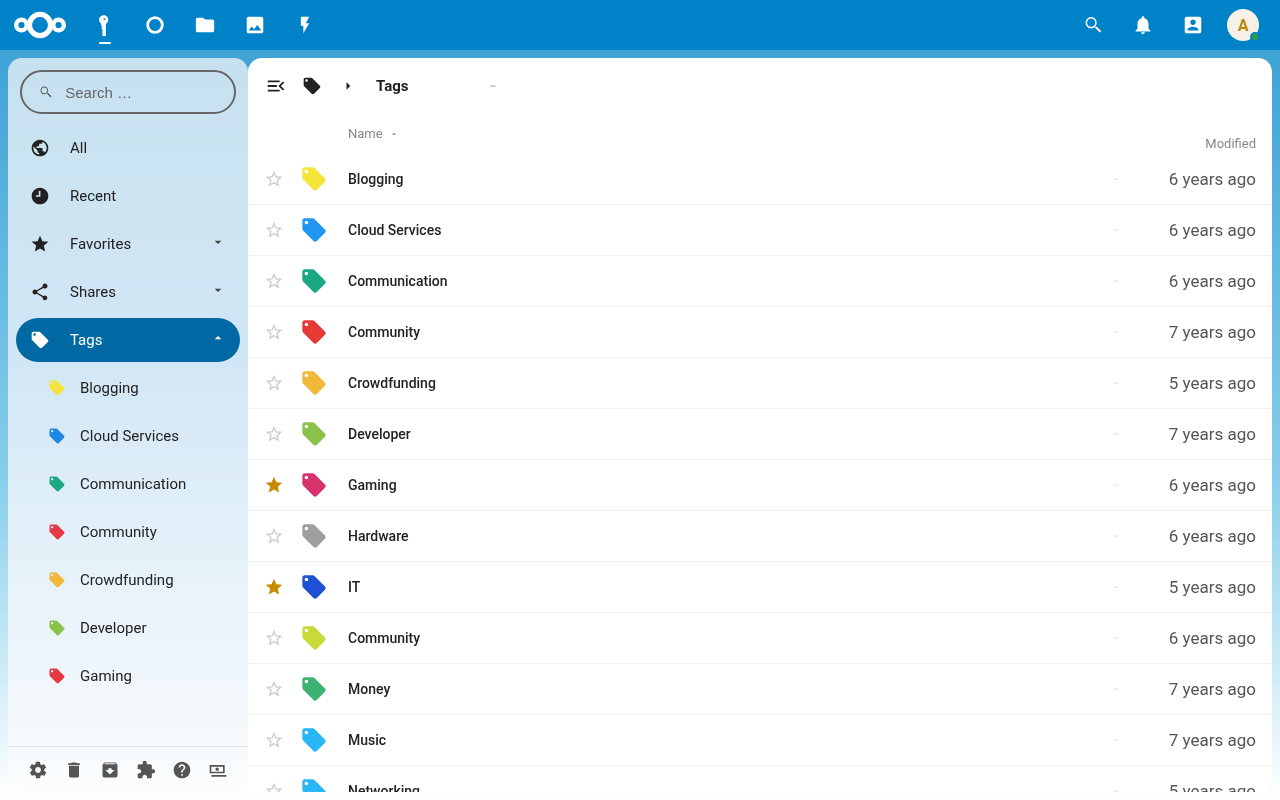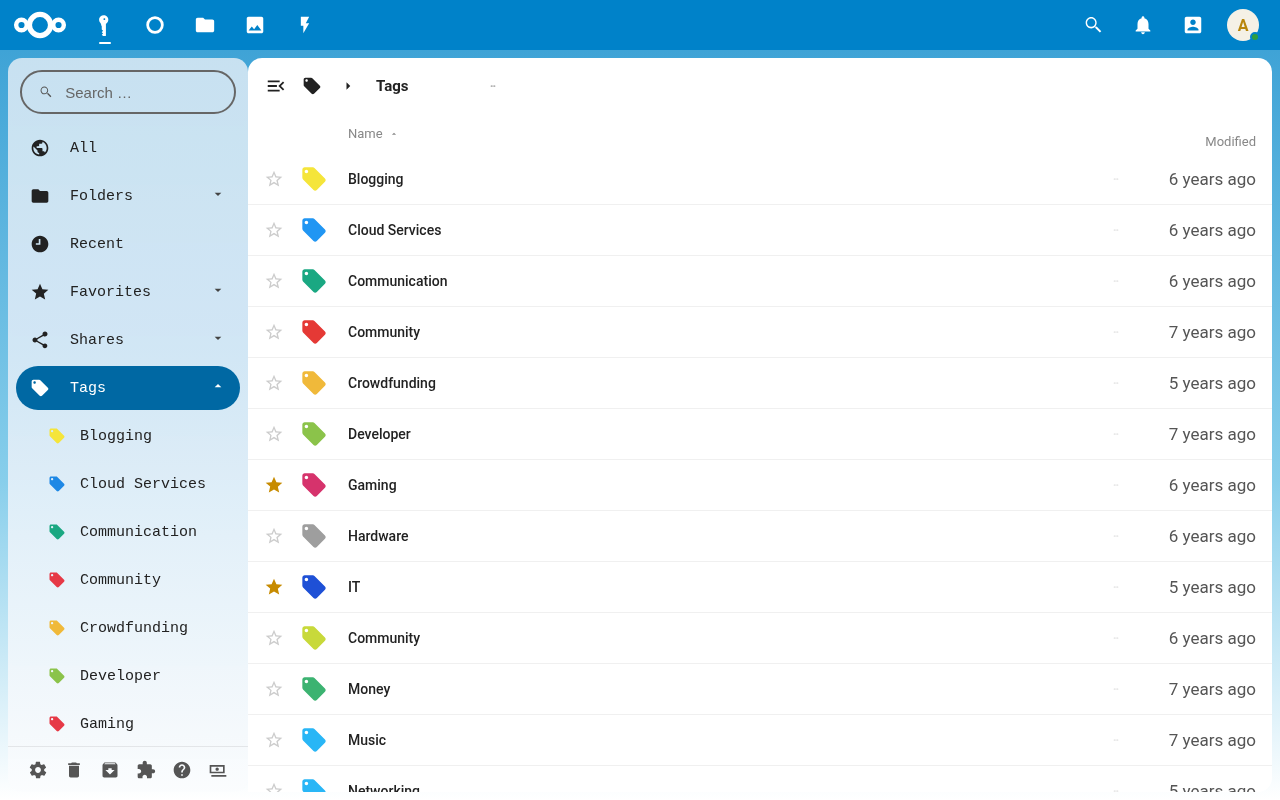--- a/index.html
+++ b/index.html
@@ -37,21 +37,21 @@
   background: transparent; display: flex; align-items: center; padding: 0 16px;
 }
 .search-box svg { fill: #555; width: 18px; height: 18px; margin-right: 12px; }
 .search-box input { border: none; background: transparent; outline: none; font-size: 15px; color: #555; width: 100%; }
 .search-box input::placeholder { color: #666; }
 
 .nav-list { flex: 1; overflow-y: auto; padding: 0 8px; }
 .nav-item {
   display: flex; align-items: center; height: 44px; padding: 0 14px;
   border-radius: 22px; cursor: pointer; color: #222; font-size: 15px;
-  margin-bottom: 4px; position: relative; font-family: Liberation Mono, monospace;
+  margin-bottom: 4px; position: relative;
 }
 .nav-item.active { background: #0068a3; color: #fff; }
 .nav-item.active .nav-icon svg { fill: #fff; }
 .nav-icon { width: 24px; display: flex; align-items: center; margin-right: 16px; }
 .nav-icon svg { fill: #222; width: 20px; height: 20px; }
 .nav-chevron { margin-left: auto; }
 .nav-chevron svg { width: 16px; height: 16px; fill: #444; }
 .nav-item.active .nav-chevron svg { fill: #fff; }
 
 .nav-sub { padding-left: 18px; }
@@ -71,21 +71,21 @@
   overflow: hidden; display: flex; flex-direction: column; border-top-left-radius: 14px;
 }
 .content-header {
   height: 56px; display: flex; align-items: center; padding: 0 16px; gap: 12px;
 }
 .content-header svg { fill: #222; }
 .ch-icon { width: 24px; height: 24px; display: flex; align-items: center; justify-content: center; cursor: pointer; }
 .breadcrumb-title { font-weight: bold; font-size: 15px; color: #222; margin-left: 4px; }
 
 .table-header {
-  display: flex; height: 40px; padding: 0 16px;
+  display: flex; align-items: center; height: 40px; padding: 0 16px;
   font-size: 13px; color: #888; border-bottom: 1px solid transparent;
 }
 .th-star { width: 36px; }
 .th-icon { width: 48px; }
 .th-name { flex: 1; display: flex; align-items: center; gap: 6px; cursor: pointer; }
 .th-name svg { width: 10px; height: 10px; fill: #888; }
 .th-actions { width: 60px; }
 .th-modified { width: 110px; text-align: right; margin-top: 20px; }
 
 .table-body { flex: 1; overflow-y: auto; }
@@ -269,31 +269,20 @@
           <span class="nav-icon">
             <svg>
               <use href="#i-globe"></use>
             </svg>
           </span>
     <span>All</span>
     </div>
         <div class="nav-item">
           <span class="nav-icon">
             <svg>
-              <use href="#i-folder"></use>
-            </svg>
-          </span>
-    <span>Folders</span>
-    <span class="nav-chevron"><svg>
-              <use href="#i-chev-down"></use>
-            </svg></span>
-        </div>
-        <div class="nav-item">
-          <span class="nav-icon">
-            <svg>
               <use href="#i-clock"></use>
             </svg>
           </span>
     <span>Recent</span>
     </div>
         <div class="nav-item">
           <span class="nav-icon">
             <svg>
               <use href="#i-star"></use>
             </svg>

